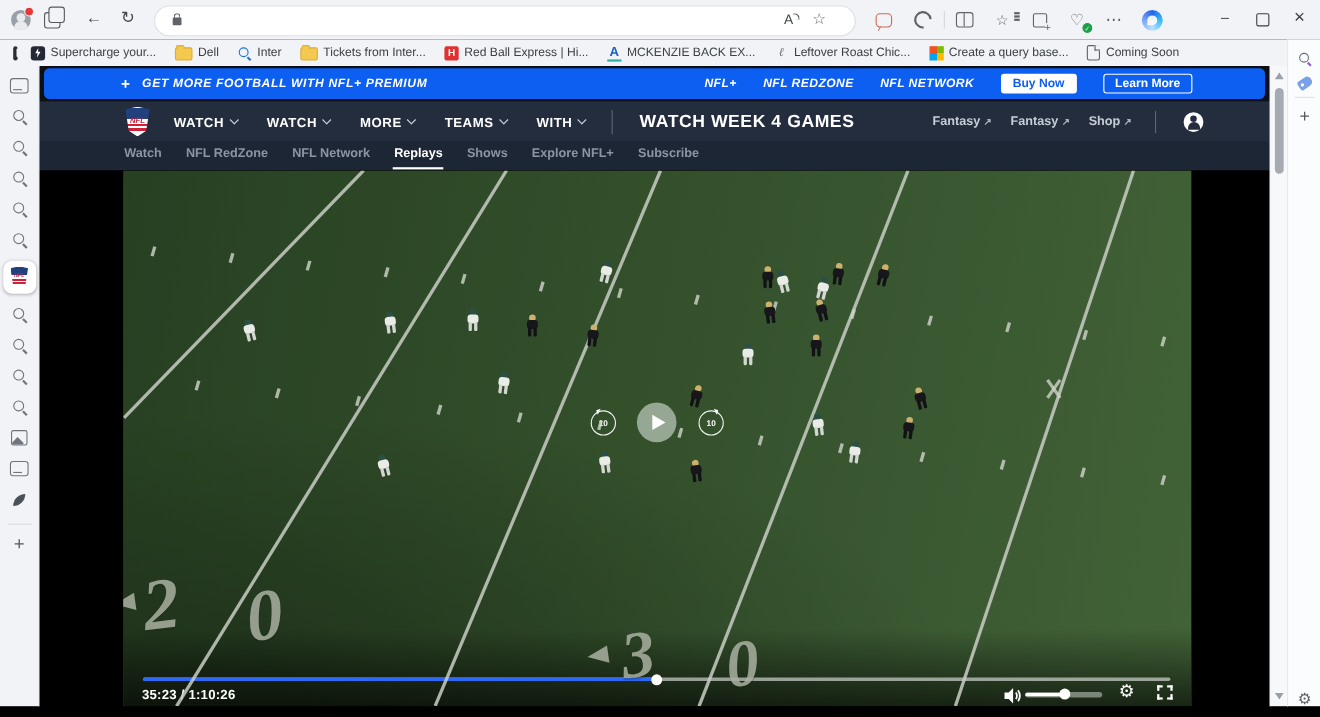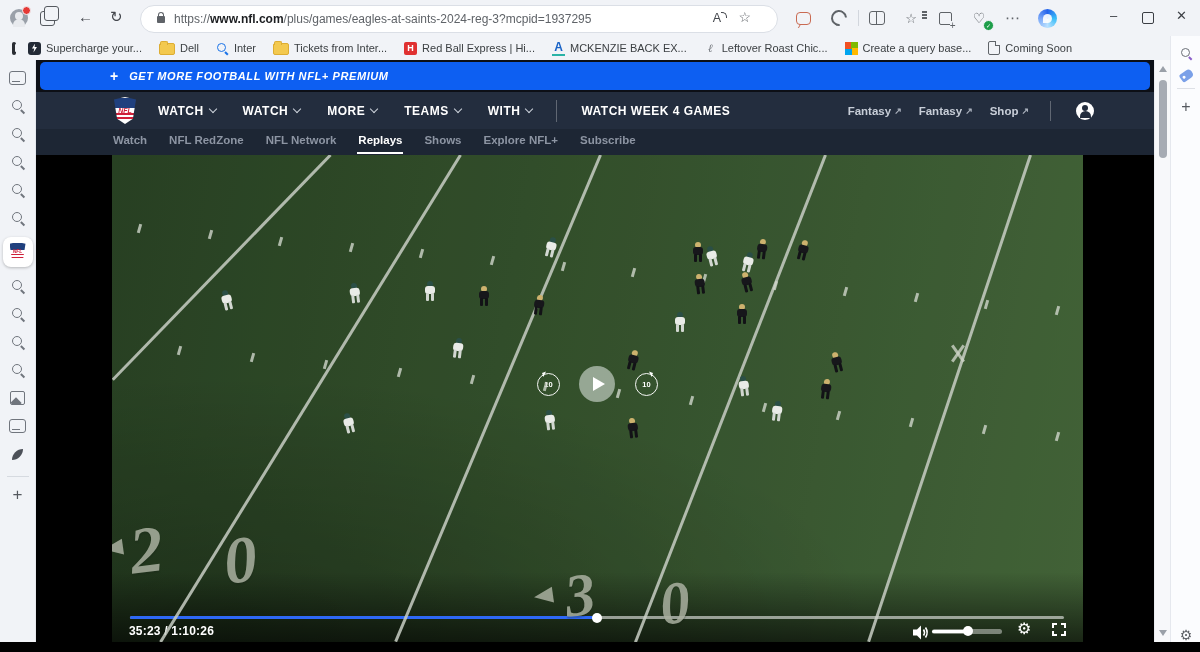--- a/index.html
+++ b/index.html
@@ -119,21 +119,21 @@
   .promo-link{font-size:11px;font-weight:800;font-style:italic;letter-spacing:.4px;}
   .btn-buy{background:#fff;color:#0d5ff2;font-size:11px;font-weight:700;padding:3px 11px;border-radius:3px;}
   .btn-learn{border:1.6px solid #fff;color:#fff;font-size:11px;font-weight:700;padding:2px 10px;border-radius:3px;}
 
   .nav{position:absolute;left:36px;top:92px;width:1118px;height:37px;background:#232d3e;display:flex;align-items:center;
        color:#fff;box-sizing:border-box;padding-left:78px;}
   .nav-menu{display:flex;align-items:center;gap:27px;margin-left:22px;}
   .nav-item{display:flex;align-items:center;font-size:12px;font-weight:800;letter-spacing:.5px;}
   .caret{width:5px;height:5px;border-right:1.6px solid #cdd3dc;border-bottom:1.6px solid #cdd3dc;transform:rotate(45deg);margin-left:6px;margin-top:-3px;}
   .nav-sep{width:1px;height:22px;background:rgba(255,255,255,.28);margin:0 24px;}
-  .nav-cta{font-size:12px;font-weight:800;letter-spacing:.5px;}
+  .nav-cta{font-size:16px;font-weight:800;letter-spacing:.5px;}
   .nav-right{position:absolute;right:60px;top:0;height:37px;display:flex;align-items:center;gap:17px;}
   .nav-ext{font-size:11.5px;font-weight:700;color:#c7cdd7;display:flex;align-items:center;gap:3px;}
   .nav-ext .arr{font-size:9px;color:#aab1bd;}
   .nav-rsep{width:1px;height:20px;background:rgba(255,255,255,.28);margin-left:4px;}
   .nav-avatar{width:18px;height:18px;border-radius:50%;background:#fff;position:relative;margin-left:8px;}
   .nav-avatar::before{content:"";position:absolute;left:6px;top:3px;width:6px;height:6px;border-radius:50%;background:#232d3e;}
   .nav-avatar::after{content:"";position:absolute;left:3.5px;top:9.5px;width:11px;height:7px;border-radius:6px 6px 0 0;background:#232d3e;}
 
   .subnav{position:absolute;left:36px;top:129px;width:1118px;height:26px;background:#1d2634;display:flex;align-items:flex-start;
           box-sizing:border-box;padding-left:76px;gap:20px;}
@@ -203,21 +203,20 @@
 
   <div class="topbar">
     <div class="avatar"></div>
     <div class="notif-dot"></div>
     <div class="ws-icon"></div>
     <div class="tb-glyph" style="left:78px;">←</div>
     <div class="tb-glyph" style="left:110px;">↻</div>
 
     <div class="pill">
       <span class="lock"></span>
-      <span class="url"><span>https://</span><b>www.nfl.com</b><span>/plus/games/eagles-at-saints-2024-reg-3?mcpid=1937295</span></span>
       <span class="reader">A</span>
       <span class="pill-star">☆</span>
     </div>
 
     <div class="tbi" style="left:792px;">
         <span class="chat-ic"></span>
       </div>
     <div class="tbi" style="left:828px;">
         <span class="cext-ic"></span>
       </div>
@@ -362,20 +361,29 @@
       </div>
     <div class="rr-item" style="top:588px;">
         <span class="rr-gear">⚙</span>
       </div>
   </div>
 
   <div class="page-dark">
     <div class="promo">
       <span class="promo-plus">+</span>
       <span class="promo-text">GET MORE FOOTBALL WITH NFL+ PREMIUM</span>
+      <span class="promo-right">
+        <span id="promo-links" style="display:flex;gap:24px;">
+            <span class="promo-link">NFL+</span>
+            <span class="promo-link">NFL REDZONE</span>
+            <span class="promo-link">NFL NETWORK</span>
+          </span>
+        <span class="btn-buy">Buy Now</span>
+        <span class="btn-learn">Learn More</span>
+      </span>
     </div>
   </div>
 
   <div class="nav">
     <span class="shield">
         <i>NFL</i>
       </span>
     <span class="nav-menu" id="nav-menu">
         <span class="nav-item">
           <span>WATCH</span>

